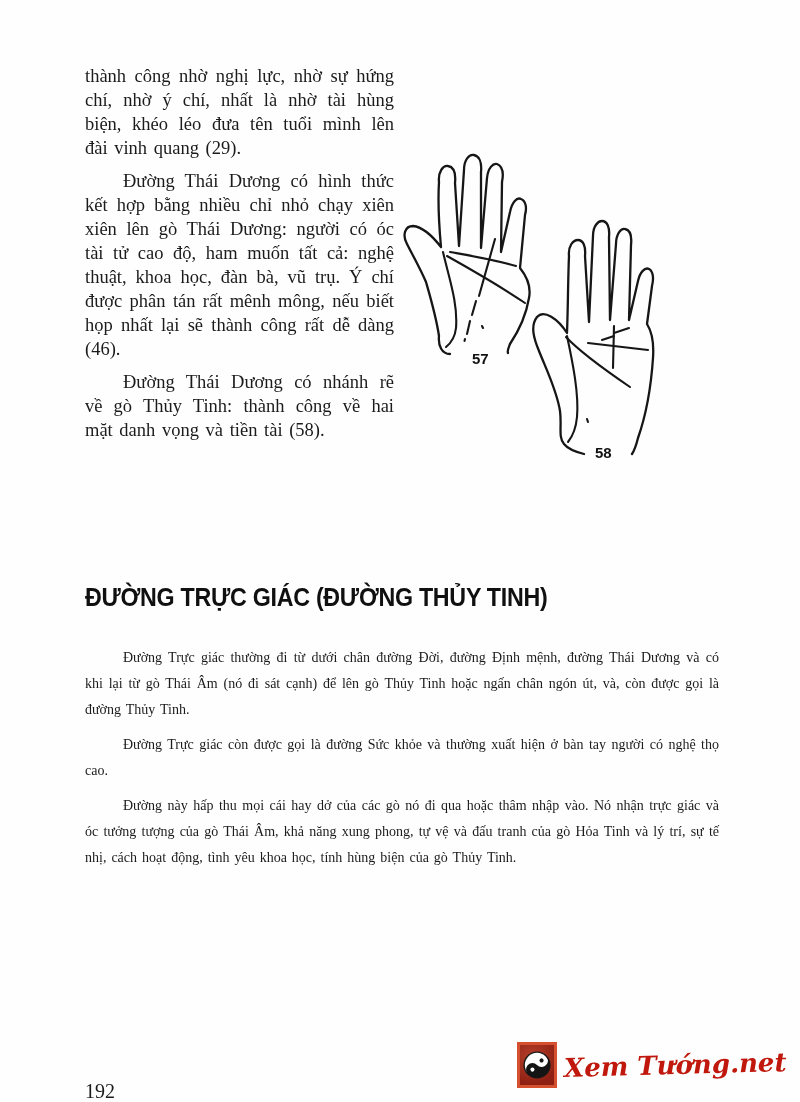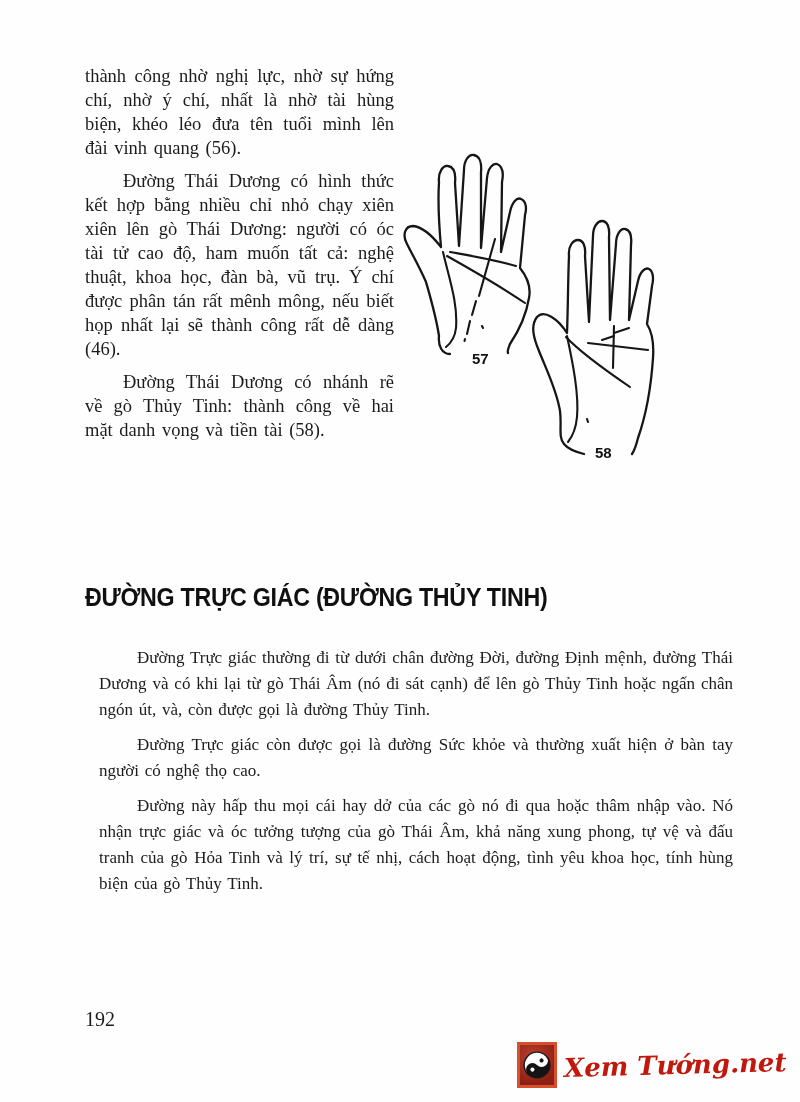--- a/index.html
+++ b/index.html
@@ -29,26 +29,26 @@
   .section-heading {
     position:absolute; left:85px; top:583px; margin:0;
     font-family:"Liberation Sans", sans-serif; font-weight:700;
     font-size:25px; letter-spacing:-0.3px; color:#101010;
     transform:scaleX(0.93); transform-origin:left center; white-space:nowrap;
   }
 
   
   .body-text {
     position:absolute; left:85px; top:645px; width:634px;
-    font-size:17px; line-height:26px; text-align:justify; word-spacing:1.5px;margin-left:14px;
+    font-size:14px; line-height:26px; text-align:justify; word-spacing:1.5px;
   }
   .body-text p { margin:0 0 9px 0; text-indent:38px; }
 
   
-  .page-number { position:absolute; left:85px; top:1008px; font-size:20px; }
+  .page-number { position:absolute; left:85px; top:1080px; font-size:20px; }
   .watermark {
     position:absolute; right:14px; top:1042px;
     display:flex; align-items:center; gap:7px;
   }
   .logo-badge {
     width:40px; height:46px; box-sizing:border-box;
     background:radial-gradient(circle at 35% 30%, #b6402b 0%, var(--logo-square-dark,#8e2013) 75%);
     border:3px solid var(--logo-square-border,#d4502e);
     display:flex; align-items:center; justify-content:center;
   }
@@ -57,21 +57,21 @@
     font-size:26px; color:var(--logo-red,#c0180c); transform:rotate(-1.5deg);
     white-space:nowrap;
   }
 </style>
 </head>
 <body>
 
 <div class="page">
 
   <div class="left-column">
-    <p class="no-indent">thành công nhờ nghị lực, nhờ sự hứng chí, nhờ ý chí, nhất là nhờ tài hùng biện, khéo léo đưa tên tuổi mình lên đài vinh quang (56).</p>
+    <p class="no-indent">thành công nhờ nghị lực, nhờ sự hứng chí, nhờ ý chí, nhất là nhờ tài hùng biện, khéo léo đưa tên tuổi mình lên đài vinh quang (29).</p>
     <p>Đường Thái Dương có hình thức kết hợp bằng nhiều chỉ nhỏ chạy xiên xiên lên gò Thái Dương: người có óc tài tử cao độ, ham muốn tất cả: nghệ thuật, khoa học, đàn bà, vũ trụ. Ý chí được phân tán rất mênh mông, nếu biết họp nhất lại sẽ thành công rất dễ dàng (46).</p>
     <p>Đường Thái Dương có nhánh rẽ về gò Thủy Tinh: thành công về hai mặt danh vọng và tiền tài (58).</p>
   </div>
 
   <div class="figure">
     <svg width="340" height="330" viewBox="0 0 340 330">
 
       <g>
         <path class="hand-stroke" d="M 52,214 C 44,214 40,206 41,196 C 38,176 32,156 28,142 C 22,128 14,114 9,104 C 4,95 7,86 15,86 C 25,87 36,98 43,107 C 41,85 40,58 41,42 C 40,32 45,25 50,26 C 56,27 58,33 57,43 L 61,106 L 66,30 C 66,20 71,14 76,15 C 81,16 84,22 83,32 L 83,108 L 89,38 C 90,28 95,23 99,24 C 104,26 106,32 104,42 L 103,112 L 112,72 C 114,62 119,57 123,59 C 128,61 129,68 127,75 L 122,128 C 130,138 133,148 131,158 C 128,176 120,192 112,204 C 110,209 109,211 110,213"></path>
 

